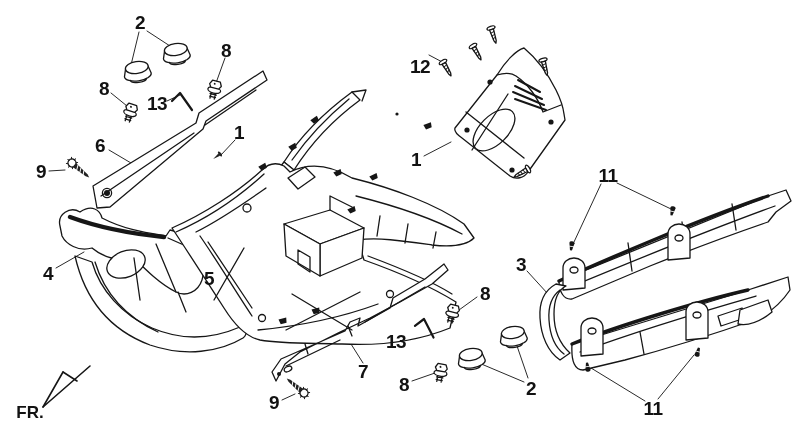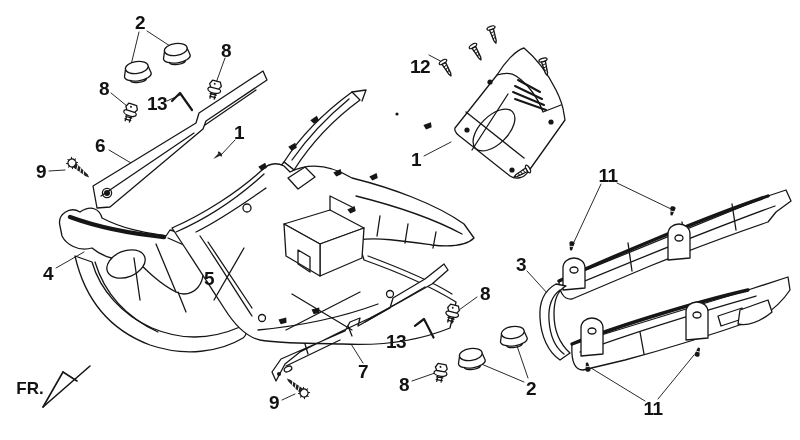--- a/index.html
+++ b/index.html
@@ -272,15 +272,15 @@
   <div class="callout" style="left:209px;top:278px">5</div>
   <div class="callout" style="left:521px;top:264px">3</div>
   <div class="callout" style="left:485px;top:293px">8</div>
   <div class="callout" style="left:396px;top:341px">13</div>
   <div class="callout" style="left:363px;top:371px">7</div>
   <div class="callout" style="left:404px;top:384px">8</div>
   <div class="callout" style="left:531px;top:388px">2</div>
   <div class="callout" style="left:274px;top:402px">9</div>
   <div class="callout" style="left:653px;top:408px">11</div>
 
-  <div class="fr-label" style="left:30px;top:388px">FR.</div>
+  <div class="fr-label" style="left:30px;top:412px">FR.</div>
 
 </div>
 
 </body></html>

